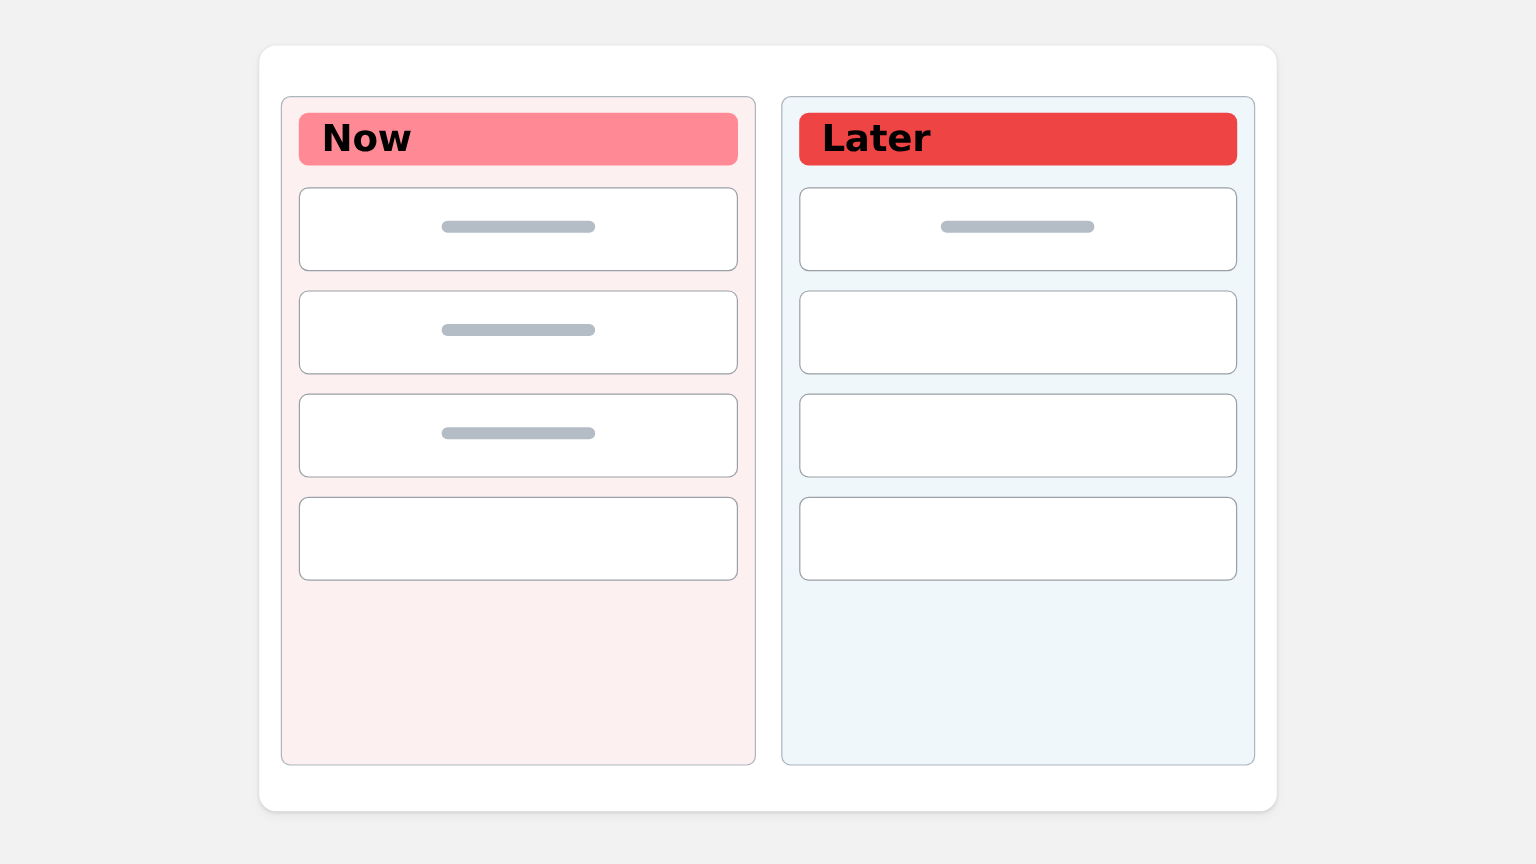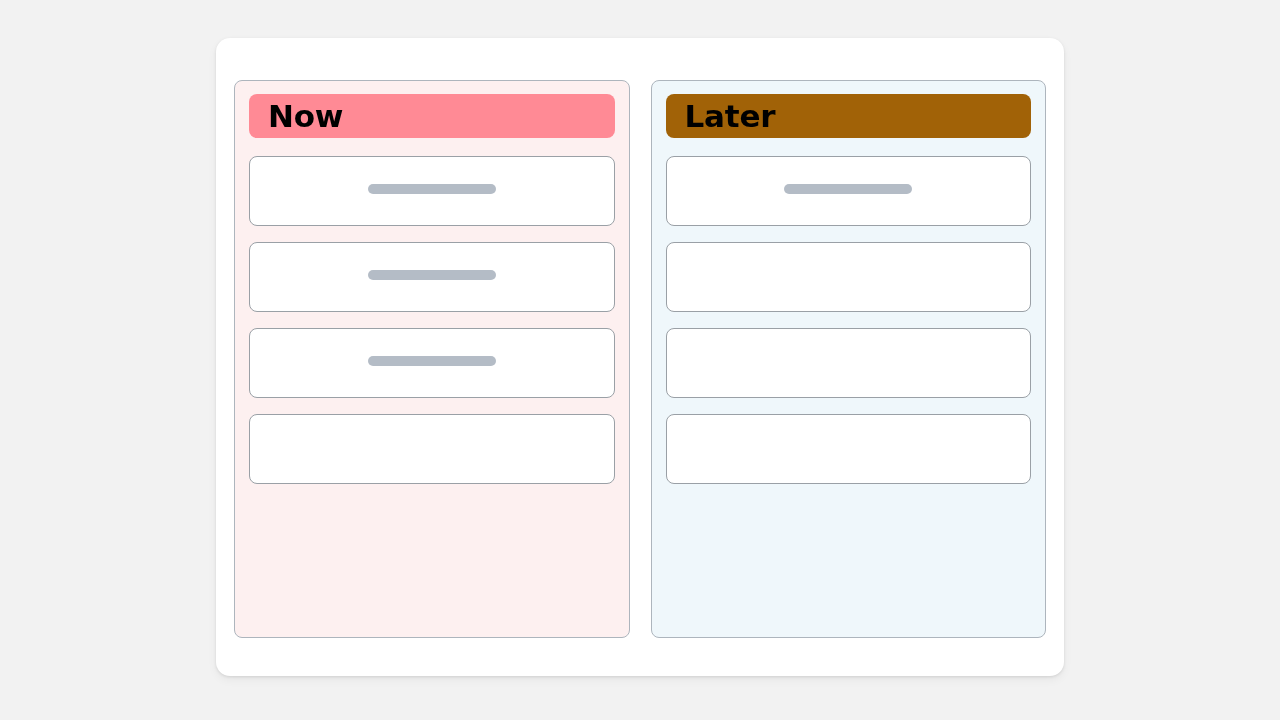--- a/index.html
+++ b/index.html
@@ -119,21 +119,21 @@
           <div class="card-placeholder-bar" style="background: rgb(180, 188, 198);"></div>
         </div>
         <div class="card">
           
         </div>
       </div>
     </div>
 
 
     <div class="column column-later" style="background: rgb(239, 247, 251);">
-      <div class="column-header column-header-later" style="background: #a16207;">
+      <div class="column-header column-header-later" style="background: #ef4444;">
         <span class="column-title">Later</span>
       </div>
       <div class="cards">
         <div class="card">
           <div class="card-placeholder-bar" style="background: rgb(180, 188, 198);"></div>
         </div>
         <div class="card">
           
         </div>
         <div class="card">

